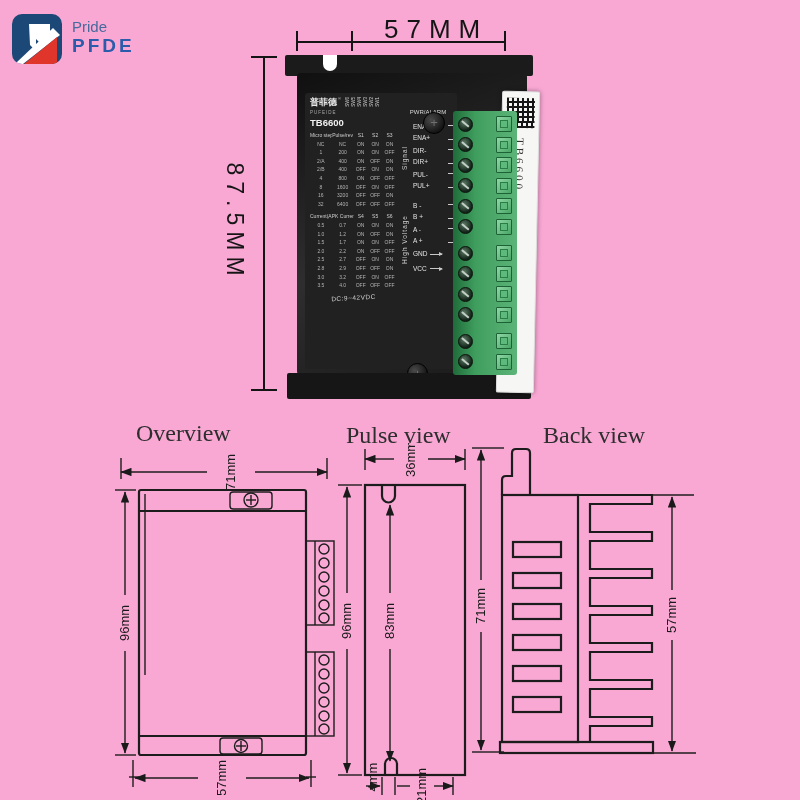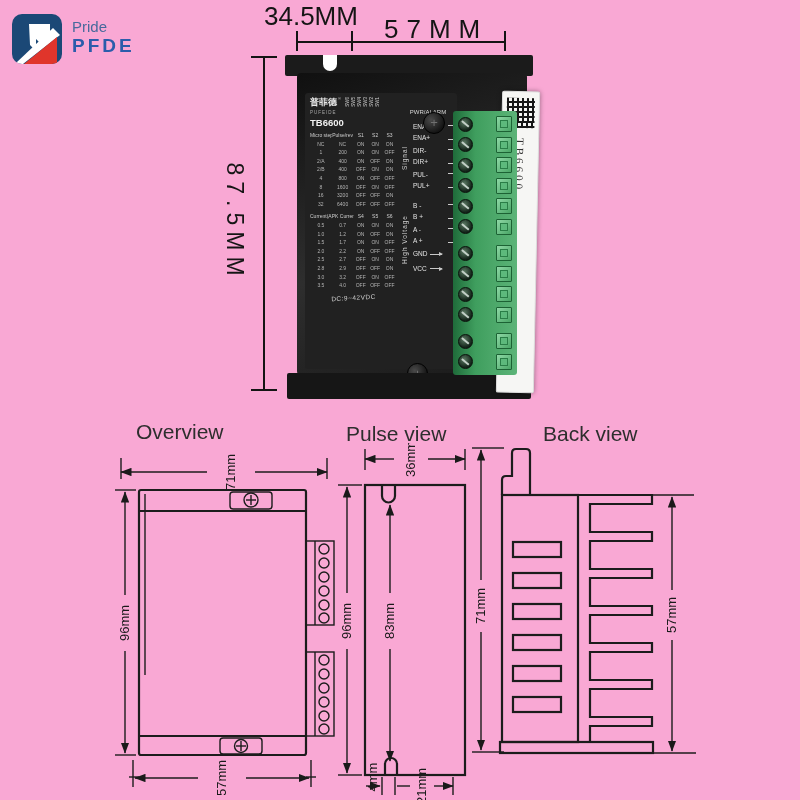--- a/index.html
+++ b/index.html
@@ -83,21 +83,21 @@
   .d-sticker{left:214px;top:36px;width:38px;height:302px;z-index:2;transform:rotate(1.2deg);
       background:#f6f6f4;border:1px solid #ddd;border-radius:2px;box-shadow:0 0 5px rgba(0,0,0,.4);
       display:flex;flex-direction:column;align-items:center;padding-top:6px;box-sizing:border-box;}
   .qr{width:28px;height:30px;
       background:repeating-linear-gradient(0deg,#161616 0 2px,transparent 2px 5px),
                  repeating-linear-gradient(90deg,#161616 0 2px,#f6f6f4 2px 5px);}
   .stext{margin-top:10px;writing-mode:vertical-rl;font-family:"Liberation Serif",serif;
          font-size:11px;letter-spacing:3px;color:#333;}
 
   
-  .dtitle{font-size:21px;color:#2e2e2e;}
+  .dtitle{font-size:24px;color:#2e2e2e;font-family:Liberation Serif, serif;}
   .t-overview{left:136px;top:420px;}
   .t-back{left:346px;top:422px;}
   .t-side{left:543px;top:422px;}
   svg .shape{fill:none;stroke:#1c1c1c;stroke-width:2.2px;}
   svg .thin{fill:none;stroke:#1c1c1c;stroke-width:1.4px;}
   svg .dimt{font-size:13px;fill:#1a1a1a;font-family:"Liberation Sans",sans-serif;}
   svg .arr{fill:#1a1a1a;}
 </style>
 </head>
 <body>
@@ -107,21 +107,20 @@
   <div class="abs logo-mark">
     <div class="logo-white"></div>
     <div class="logo-red"></div>
     <div class="logo-flag"></div>
   </div>
   <div class="abs logo-text">
     <div class="logo-pride">Pride</div>
     <div class="logo-pfde">PFDE</div>
   </div>
 
-  <div class="abs dim-34">34.5MM</div>
   <div class="abs dim-57">57MM</div>
   <div class="abs hline" style="left:297px;top:41px;width:208px;"></div>
   <div class="abs vline" style="left:296px;top:31px;height:20px;"></div>
   <div class="abs vline" style="left:351px;top:31px;height:20px;"></div>
   <div class="abs vline" style="left:504px;top:31px;height:20px;"></div>
 
   <div class="abs vline" style="left:263px;top:57px;height:334px;"></div>
   <div class="abs hline" style="left:251px;top:56px;width:26px;"></div>
   <div class="abs hline" style="left:251px;top:389px;width:26px;"></div>
   <div class="abs dim-87">87.5MM</div>

